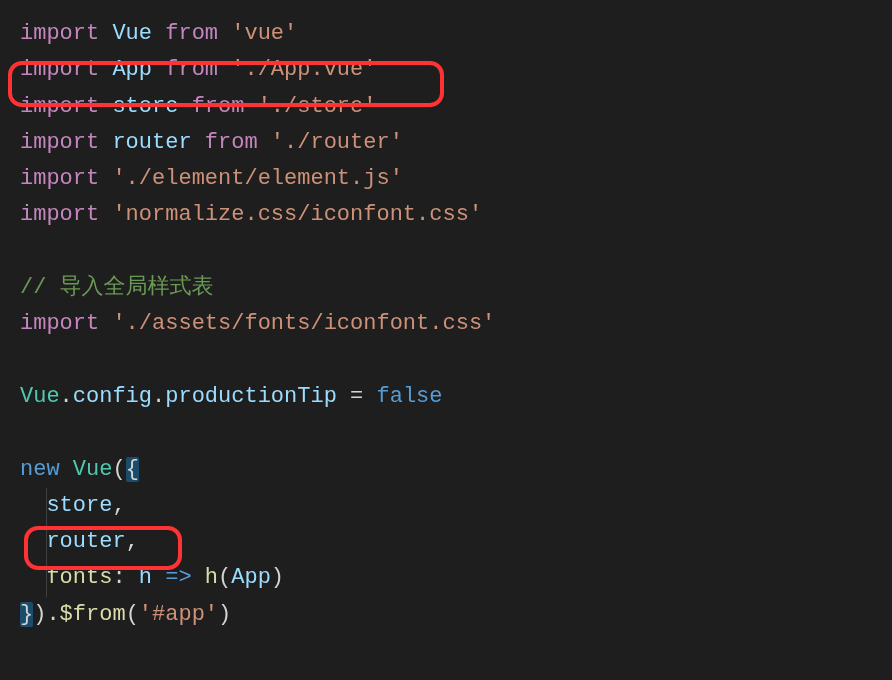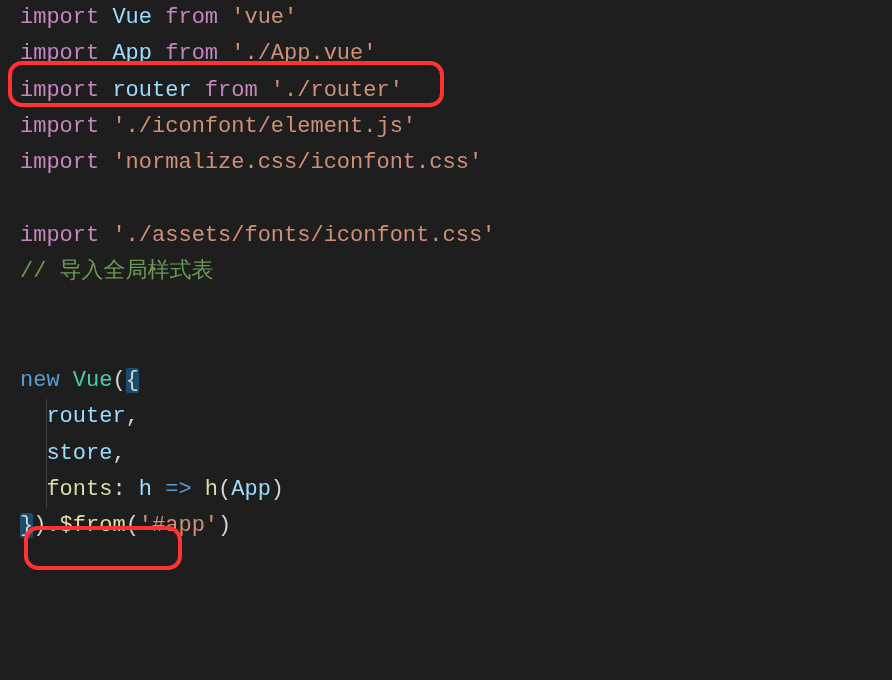--- a/index.html
+++ b/index.html
@@ -13,21 +13,21 @@
       font-size: 22px;
       line-height: 1.65;
       padding: 0;
       color: #d4d4d4;
       width: 892px;
       height: 680px;
       overflow: hidden;
     }
     .code-container {
       padding-left: 20px;
-      padding-top: 0;
+      padding-top: 16px;
       position: relative;
     }
     .line {
       white-space: pre;
       position: relative;
     }
     .keyword-import { color: #c586c0; }
     .keyword-from { color: #c586c0; }
     .keyword-new { color: #569cd6; }
     .identifier { color: #9cdcfe; }
@@ -82,42 +82,44 @@
 <body>
 
 <div class="code-container">
   <div class="highlight-box-1"></div>
   <div class="highlight-box-2"></div>
 
   <div class="line"><span class="keyword-import">import</span> <span class="identifier">Vue</span> <span class="keyword-from">from</span> <span class="string">'vue'</span></div>
 
   <div class="line"><span class="keyword-import">import</span> <span class="identifier">App</span> <span class="keyword-from">from</span> <span class="string">'./App.vue'</span></div>
 
+  <div class="line"><span class="keyword-import">import</span> <span class="identifier">store</span> <span class="keyword-from">from</span> <span class="string">'./store'</span></div>
 
   <div class="line"><span class="keyword-import">import</span> <span class="identifier">router</span> <span class="keyword-from">from</span> <span class="string">'./router'</span></div>
 
-  <div class="line"><span class="keyword-import">import</span> <span class="string">'./iconfont/element.js'</span></div>
+  <div class="line"><span class="keyword-import">import</span> <span class="string">'./element/element.js'</span></div>
 
   <div class="line"><span class="keyword-import">import</span> <span class="string">'normalize.css/iconfont.css'</span></div>
 
   <div class="line">&nbsp;</div>
 
+  <div class="line"><span class="comment">// 导入全局样式表</span></div>
+
   <div class="line"><span class="keyword-import">import</span> <span class="string">'./assets/fonts/iconfont.css'</span></div>
-
-  <div class="line"><span class="comment">// 导入全局样式表</span></div>
 
 
   <div class="line">&nbsp;</div>
 
+  <div class="line"><span class="class-name">Vue</span><span class="punct">.</span><span class="property">config</span><span class="punct">.</span><span class="property">productionTip</span><span class="operator"> = </span><span class="boolean">false</span></div>
 
   <div class="line">&nbsp;</div>
 
   <div class="line"><span class="keyword-new">new</span> <span class="class-name">Vue</span><span class="punct">(</span><span class="paren-highlight">{</span></div>
 
+  <div class="line line-with-guide"><span class="indent-guide"></span>  <span class="property">store</span><span class="punct">,</span></div>
+
   <div class="line line-with-guide"><span class="indent-guide"></span>  <span class="property">router</span><span class="punct">,</span></div>
-
-  <div class="line line-with-guide"><span class="indent-guide"></span>  <span class="property">store</span><span class="punct">,</span></div>
 
   <div class="line line-with-guide"><span class="indent-guide"></span>  <span class="function-call">fonts</span><span class="punct">: </span><span class="identifier">h</span><span class="arrow"> =&gt; </span><span class="function-call">h</span><span class="punct">(</span><span class="identifier">App</span><span class="punct">)</span></div>
 
   <div class="line"><span class="paren-highlight">}</span><span class="punct">).</span><span class="function-call">$from</span><span class="punct">(</span><span class="string">'#app'</span><span class="punct">)</span></div>
 
 </div>
 
 </body></html>

